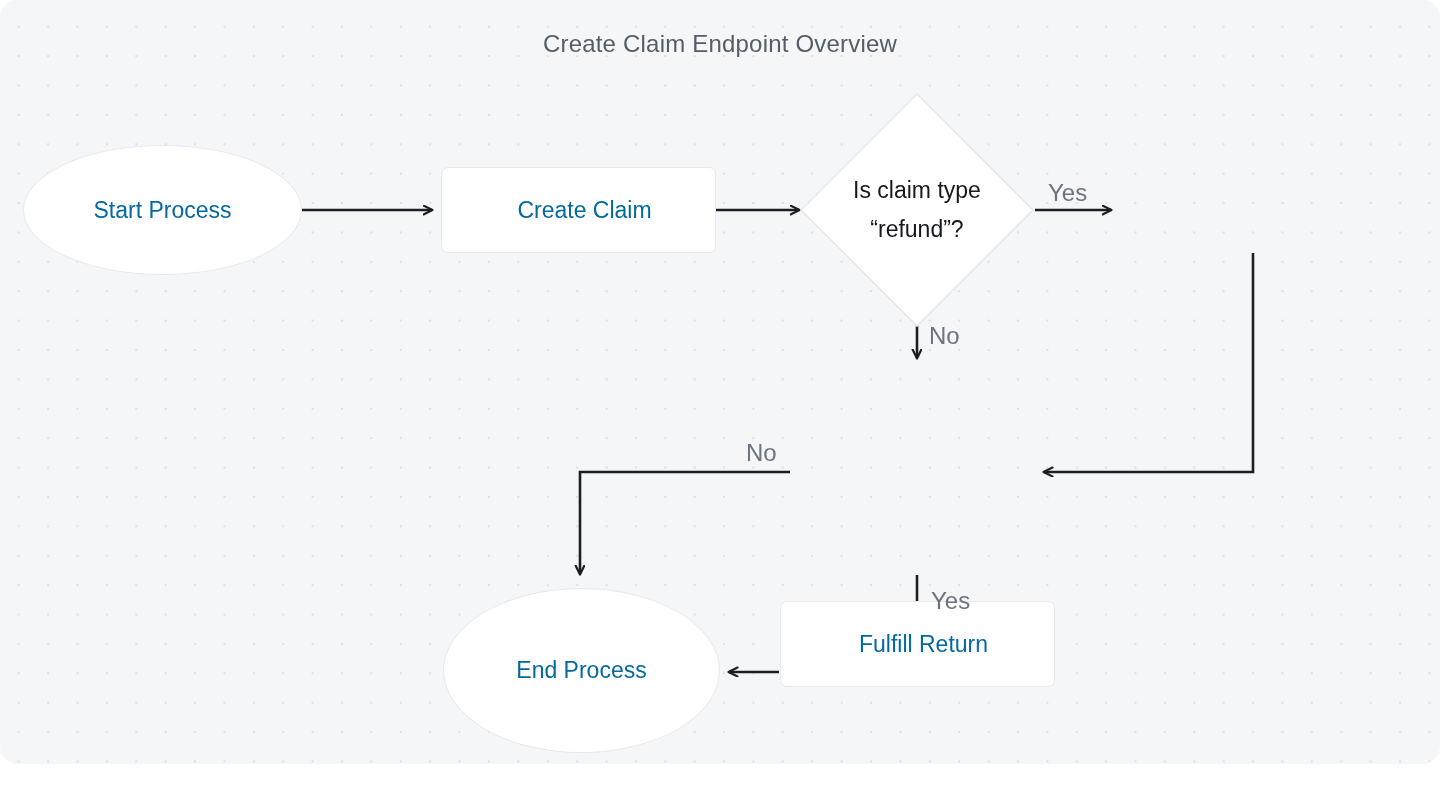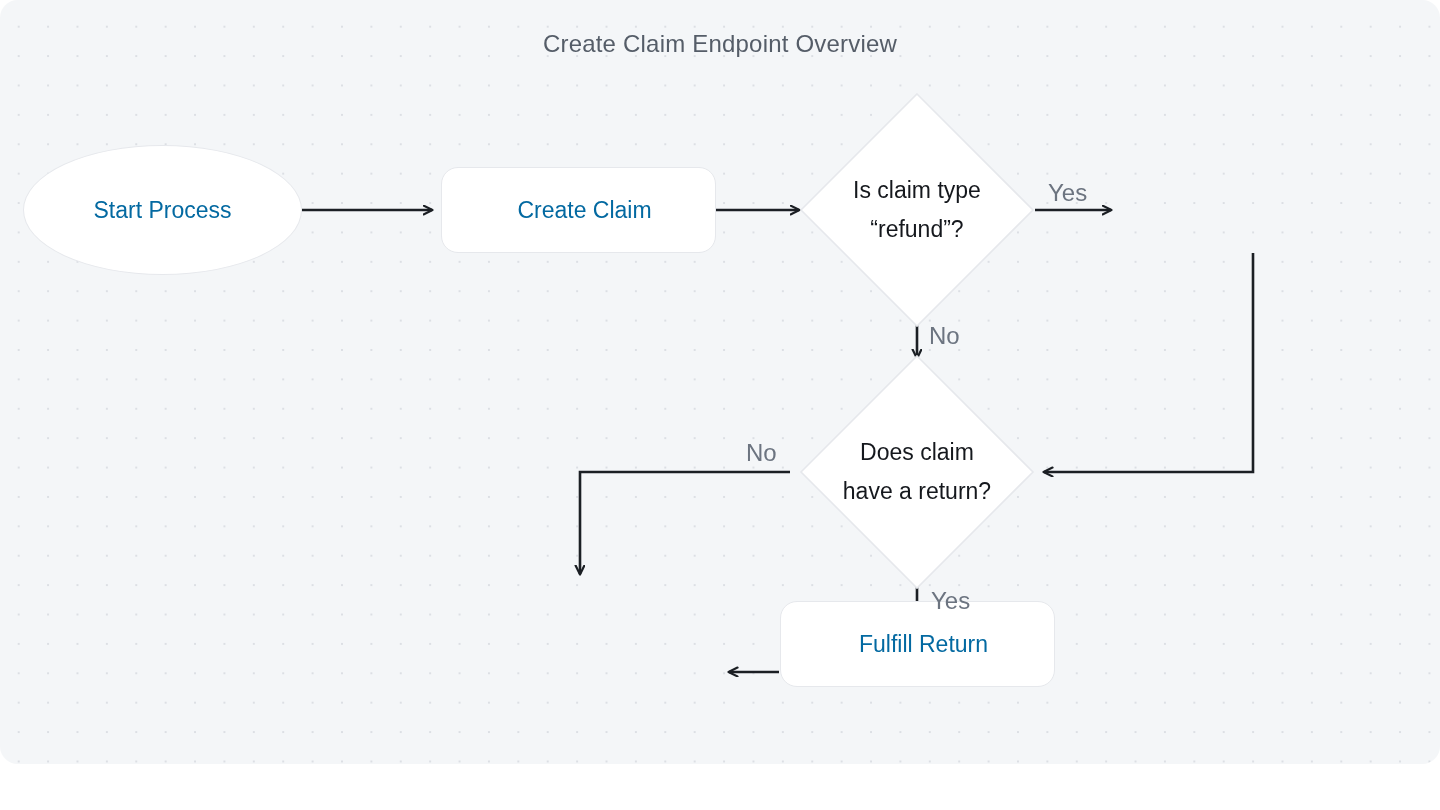--- a/index.html
+++ b/index.html
@@ -46,21 +46,21 @@
     align-items: center;
     justify-content: center;
     text-align: center;
     color: #0369a1;
     font-size: 23px;
     line-height: 1.42;
     font-family: "Liberation Sans", sans-serif;
     box-sizing: border-box;
   }
   .node.terminator { border-radius: 50%; }
-  .node.process { border-radius: 17px; padding-left: 12px; }
+  .node.process { border-radius: 7px; padding-left: 12px; }
   .diamond-wrap {
     position: absolute;
   }
   .diamond-shape {
     position: absolute;
     left: 0; top: 0;
     width: 100%; height: 100%;
   }
   .diamond-label {
     position: absolute;
@@ -133,32 +133,28 @@
 
   <div class="diamond-wrap" style="left:799px; top:92px; width:236px; height:236px;">
     <svg class="diamond-shape" viewBox="0 0 236 236">
       <polygon points="118,2 234,118 118,234 2,118" fill="#ffffff" stroke="#e6e8ec" stroke-width="1.6"></polygon>
     </svg>
     <div class="diamond-label">Is claim type
 “refund”?</div>
   </div>
 
 
-  <div class="diamond-wrap" style="left:799px; top:354px; width:236px; height:236px;">
-    <svg class="diamond-shape" viewBox="0 0 236 236">
-      <polygon points="118,2 234,118 118,234 2,118" fill="#ffffff" stroke="#e6e8ec" stroke-width="1.6"></polygon>
-    </svg>
-    <div class="diamond-label">Does claim
-have a return?</div>
-  </div>
 
   <div class="node process" style="left:780px; top:601px; width:275px; height:86px;">
     <span>Fulfill Return</span>
   </div>
 
+  <div class="node terminator" style="left:443px; top:588px; width:277px; height:165px;">
+    <span>End Process</span>
+  </div>
 
   <div class="edge-label" style="left:1048px; top:179px;">Yes</div>
 
   <div class="edge-label" style="left:929px; top:322px;">No</div>
 
   <div class="edge-label" style="left:746px; top:439px;">No</div>
 
   <div class="edge-label" style="left:931px; top:587px;">Yes</div>
 
 </div>

